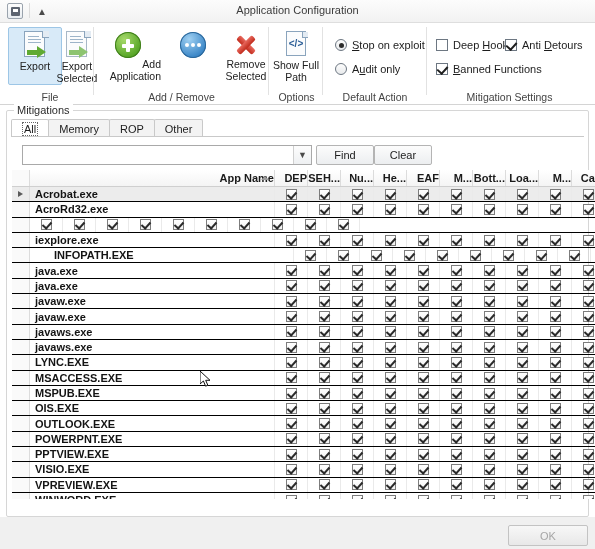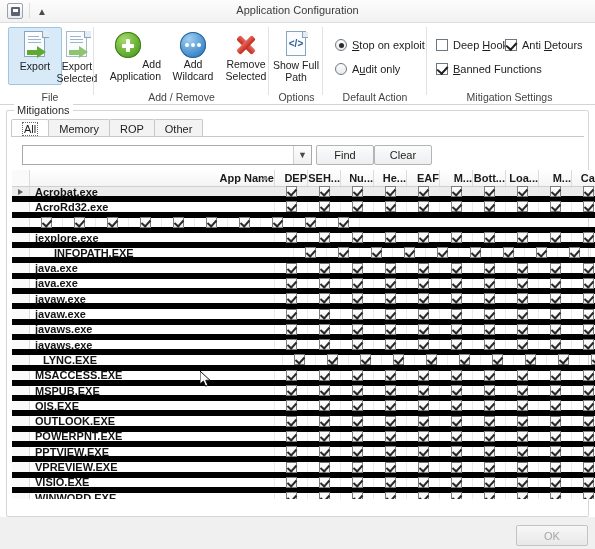--- a/index.html
+++ b/index.html
@@ -135,39 +135,39 @@
   
   .grid{position:absolute;left:12px;top:170px;width:583px;height:329px;overflow:hidden;}
   .ghead{display:flex;height:17px;box-sizing:border-box;
     background:linear-gradient(#ffffff,#f4f4f4);border-bottom:1px solid #cfcfcf;}
   .ghead .hc{box-sizing:border-box;border-right:1px solid #dcdcdc;
     display:flex;align-items:center;font-size:11px;font-weight:bold;color:#1a1a1a;
     padding-left:5px;position:relative;justify-content:flex-end;}
   .sortarrow{position:absolute;right:5px;top:6px;width:0;height:0;
     border-left:4px solid transparent;border-right:4px solid transparent;
     border-bottom:4px solid #9a9a9a;}
-  .grow{display:flex;height:15.3px;box-sizing:border-box;border-bottom:6px solid #000000;}
+  .grow{display:flex;height:15.3px;box-sizing:border-box;border-bottom:1px solid #000000;}
   .grow.sel{background:#ececec;}
   .gc{box-sizing:border-box;border-right:1px solid #eaeaea;
     display:flex;align-items:center;justify-content:center;height:100%;}
   .gc.name{justify-content:flex-start;padding-left:5px;
     font-size:11px;font-weight:bold;color:#141414;}
   .gutter{width:18px;flex:none;box-sizing:border-box;
     background:#fafafa;border-right:1px solid #dcdcdc;
     display:flex;align-items:center;justify-content:center;}
   .rowarrow{width:0;height:0;border-top:3.5px solid transparent;
     border-bottom:3.5px solid transparent;border-left:5px solid #5a5a5a;}
   .gcbx{width:11px;height:11px;box-sizing:border-box;border:1px solid #7d7d7d;
     background:linear-gradient(#ffffff,#f2f2f2);position:relative;}
   .gcbx:after{content:"";position:absolute;left:2px;top:0px;width:4px;height:7px;
     border-right:2px solid #2a2a2a;border-bottom:2px solid #2a2a2a;transform:rotate(42deg);}
 
   
   .footer{position:absolute;left:0;top:517px;width:595px;height:32px;background:#f0f0f0;}
-  .okbtn{position:absolute;right:7px;top:8px;width:72px;height:21px;box-sizing:border-box;
+  .okbtn{position:absolute;right:7px;top:8px;width:80px;height:21px;box-sizing:border-box;
     border:1px solid #c3c3c3;border-radius:2px;
     background:linear-gradient(#f7f7f7,#e8e8e8);
     display:flex;align-items:center;justify-content:center;
     font-size:11px;color:#a6a6a6;}
 
   
   .cursor{position:absolute;left:200px;top:371px;width:12px;height:18px;pointer-events:none;}
 </style>
 </head>
 <body>
@@ -222,21 +222,20 @@
       <div class="rbtn" style="left:0px;width:68px;text-align:right;">
         <div class="ico-plus"></div>
         <span class="lbl">Add Application</span>
       </div>
       <div class="rbtn" style="left:68px;width:62px;">
         <div class="ico-dots">
             <i></i>
             <i></i>
             <i></i>
           </div>
-        <span class="lbl">Add Wildcard</span>
       </div>
       <div class="rbtn" style="left:130px;width:44px;">
         <div class="ico-x"></div>
         <span class="lbl">Remove<br>Selected</span>
       </div>
       <div class="glabel">Add / Remove</div>
       <div class="gsep"></div>
     </div>
 
     <div class="rgroup" style="left:270px;width:53px;">
@@ -717,21 +716,21 @@
           </div>
           <div class="gc" style="width: 33px; flex: 0 0 auto;">
             <span class="gcbx"></span>
           </div>
           <div class="gc" style="width: 33px; flex: 0 0 auto;">
             <span class="gcbx"></span>
           </div>
         </div>
         <div class="grow">
           <div class="gutter"></div>
-          <div class="gc name" style="width: 245px; flex: 0 0 auto; margin-left: 8px;">LYNC.EXE</div>
+          <div class="gc name" style="width: 245px; flex: 0 0 auto;">LYNC.EXE</div>
           <div class="gc" style="width: 33px; flex: 0 0 auto;">
             <span class="gcbx"></span>
           </div>
           <div class="gc" style="width: 33px; flex: 0 0 auto;">
             <span class="gcbx"></span>
           </div>
           <div class="gc" style="width: 33px; flex: 0 0 auto;">
             <span class="gcbx"></span>
           </div>
           <div class="gc" style="width: 33px; flex: 0 0 auto;">
@@ -955,55 +954,55 @@
           </div>
           <div class="gc" style="width: 33px; flex: 0 0 auto;">
             <span class="gcbx"></span>
           </div>
           <div class="gc" style="width: 33px; flex: 0 0 auto;">
             <span class="gcbx"></span>
           </div>
         </div>
         <div class="grow">
           <div class="gutter"></div>
+          <div class="gc name" style="width: 245px; flex: 0 0 auto;">VISIO.EXE</div>
+          <div class="gc" style="width: 33px; flex: 0 0 auto;">
+            <span class="gcbx"></span>
+          </div>
+          <div class="gc" style="width: 33px; flex: 0 0 auto;">
+            <span class="gcbx"></span>
+          </div>
+          <div class="gc" style="width: 33px; flex: 0 0 auto;">
+            <span class="gcbx"></span>
+          </div>
+          <div class="gc" style="width: 33px; flex: 0 0 auto;">
+            <span class="gcbx"></span>
+          </div>
+          <div class="gc" style="width: 33px; flex: 0 0 auto;">
+            <span class="gcbx"></span>
+          </div>
+          <div class="gc" style="width: 33px; flex: 0 0 auto;">
+            <span class="gcbx"></span>
+          </div>
+          <div class="gc" style="width: 33px; flex: 0 0 auto;">
+            <span class="gcbx"></span>
+          </div>
+          <div class="gc" style="width: 33px; flex: 0 0 auto;">
+            <span class="gcbx"></span>
+          </div>
+          <div class="gc" style="width: 33px; flex: 0 0 auto;">
+            <span class="gcbx"></span>
+          </div>
+          <div class="gc" style="width: 33px; flex: 0 0 auto;">
+            <span class="gcbx"></span>
+          </div>
+        </div>
+        <div class="grow">
+          <div class="gutter"></div>
           <div class="gc name" style="width: 245px; flex: 0 0 auto;">VPREVIEW.EXE</div>
-          <div class="gc" style="width: 33px; flex: 0 0 auto;">
-            <span class="gcbx"></span>
-          </div>
-          <div class="gc" style="width: 33px; flex: 0 0 auto;">
-            <span class="gcbx"></span>
-          </div>
-          <div class="gc" style="width: 33px; flex: 0 0 auto;">
-            <span class="gcbx"></span>
-          </div>
-          <div class="gc" style="width: 33px; flex: 0 0 auto;">
-            <span class="gcbx"></span>
-          </div>
-          <div class="gc" style="width: 33px; flex: 0 0 auto;">
-            <span class="gcbx"></span>
-          </div>
-          <div class="gc" style="width: 33px; flex: 0 0 auto;">
-            <span class="gcbx"></span>
-          </div>
-          <div class="gc" style="width: 33px; flex: 0 0 auto;">
-            <span class="gcbx"></span>
-          </div>
-          <div class="gc" style="width: 33px; flex: 0 0 auto;">
-            <span class="gcbx"></span>
-          </div>
-          <div class="gc" style="width: 33px; flex: 0 0 auto;">
-            <span class="gcbx"></span>
-          </div>
-          <div class="gc" style="width: 33px; flex: 0 0 auto;">
-            <span class="gcbx"></span>
-          </div>
-        </div>
-        <div class="grow">
-          <div class="gutter"></div>
-          <div class="gc name" style="width: 245px; flex: 0 0 auto;">VISIO.EXE</div>
           <div class="gc" style="width: 33px; flex: 0 0 auto;">
             <span class="gcbx"></span>
           </div>
           <div class="gc" style="width: 33px; flex: 0 0 auto;">
             <span class="gcbx"></span>
           </div>
           <div class="gc" style="width: 33px; flex: 0 0 auto;">
             <span class="gcbx"></span>
           </div>
           <div class="gc" style="width: 33px; flex: 0 0 auto;">

